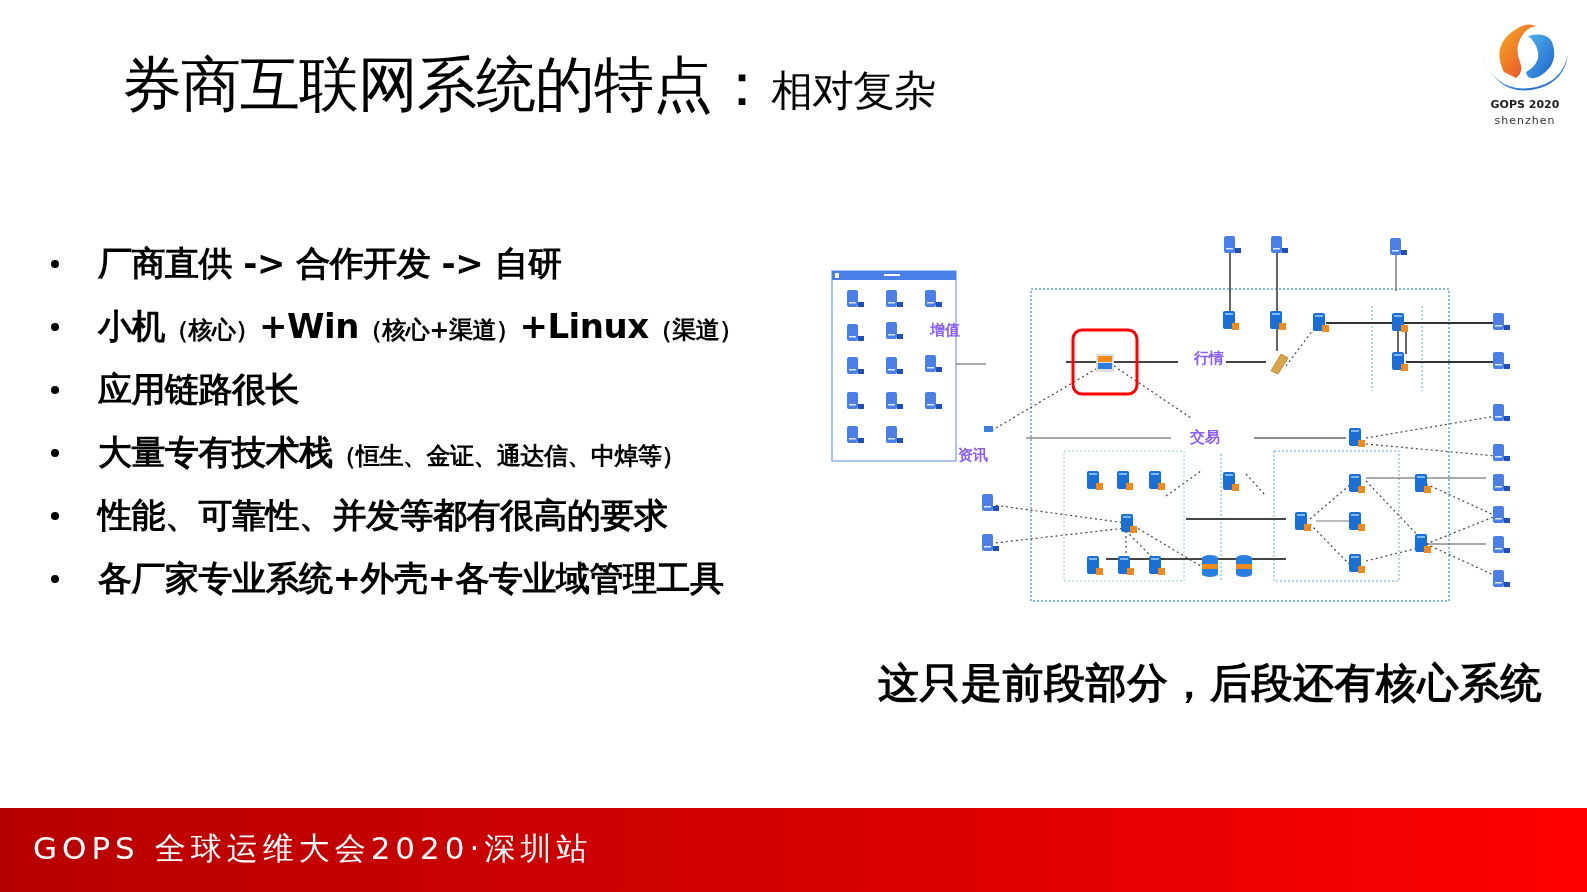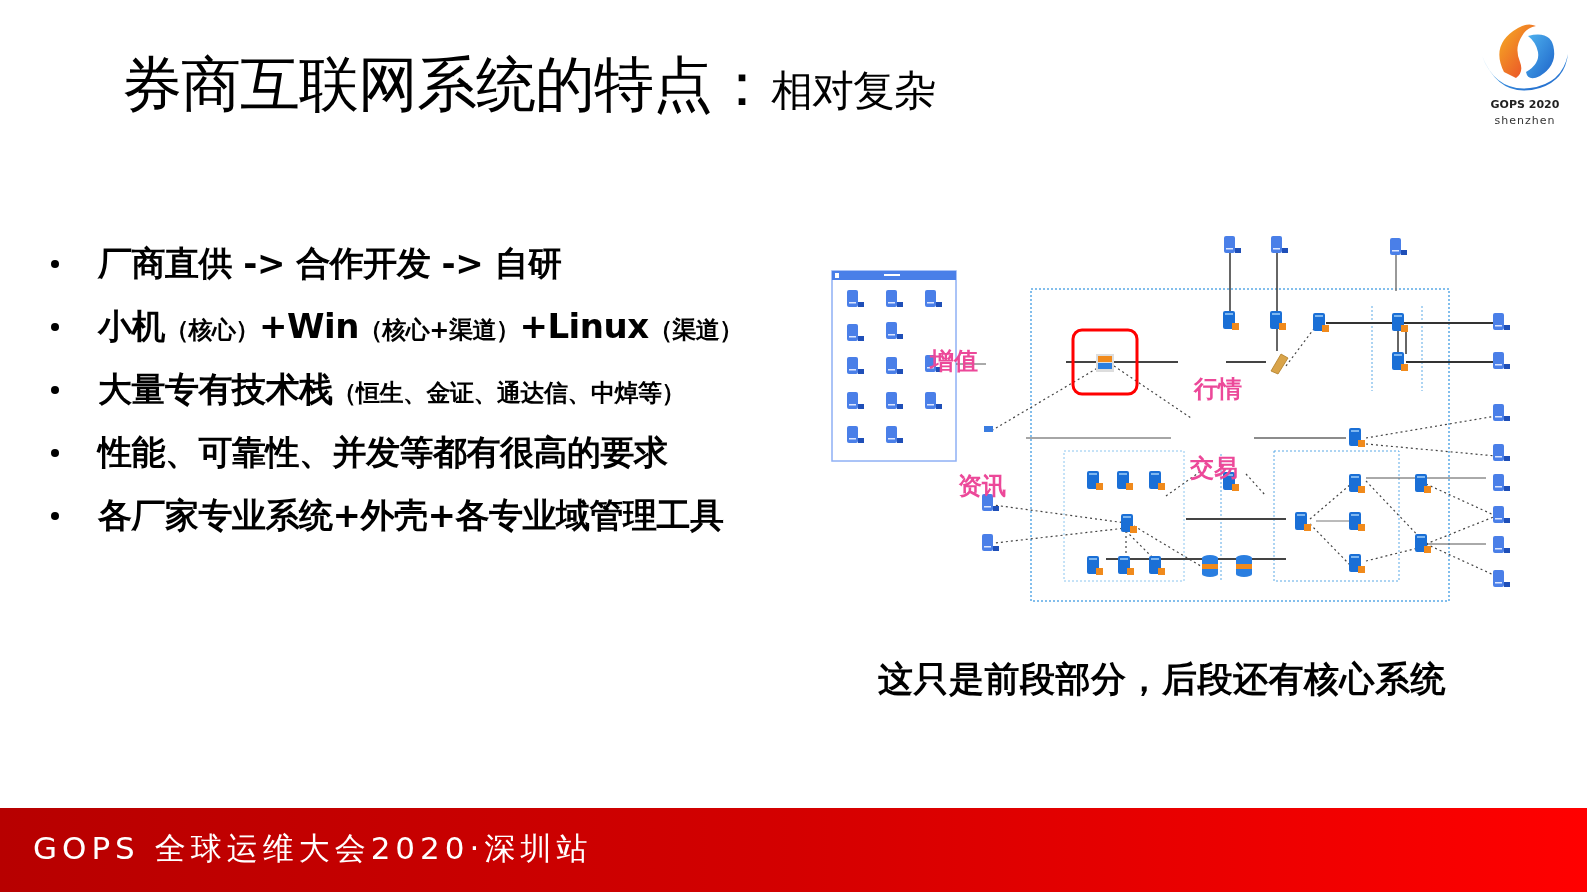--- a/index.html
+++ b/index.html
@@ -23,26 +23,26 @@
   .bullets { position: absolute; left: 45px; top: 238px; margin: 0; padding: 0; list-style: none; }
   .bullets li {
     position: relative; height: 63px; line-height: 50px;
     padding-left: 53px; font-size: 34px; white-space: nowrap; letter-spacing: -0.5px; font-weight: bold;
   }
   .bullets li .dot { position: absolute; left: 6px; top: 22px; width: 8px; height: 8px; border-radius: 50%; background: #000; }
   .bullets li .small { font-size: 24px; }
 
   .diagram { position: absolute; left: 826px; top: 226px; width: 740px; height: 390px; }
   .diag-label {
-    position: absolute; font-weight: bold; color: #ec4899; font-size: 24px; line-height: 1; margin-top: 26px;
+    position: absolute; font-weight: bold; color: #8b5cf6; font-size: 15px; line-height: 1;
   }
 
   .note {
     position: absolute; left: 878px; top: 656px;
-    font-size: 35px; font-weight: bold; letter-spacing: 0.5px; white-space: nowrap;
+    font-size: 41px; font-weight: bold; letter-spacing: 0.5px; white-space: nowrap;
   }
 
   .footer {
     position: absolute; left: 0; top: 808px; width: 1587px; height: 84px;
     background: linear-gradient(90deg, #b70000 0%, #d40000 50%, #ff0000 100%);
   }
   .footer .text {
     position: absolute; left: 33px; top: 20px; color: #fff;
     font-size: 31px; letter-spacing: 5px; white-space: nowrap;
   }
@@ -76,20 +76,24 @@
 </div>
 
 <ul class="bullets">
   <li>
     <span class="dot"></span>
     <span>厂商直供 -&gt; 合作开发 -&gt; 自研</span>
   </li>
   <li>
     <span class="dot"></span>
     <span>小机</span><span class="small">（核心）</span><span>+Win</span><span class="small">（核心+渠道）</span><span>+Linux</span><span class="small">（渠道）</span>
+  </li>
+  <li>
+    <span class="dot"></span>
+    <span>应用链路很长</span>
   </li>
   <li>
     <span class="dot"></span>
     <span>大量专有技术栈</span><span class="small">（恒生、金证、通达信、中焯等）</span>
   </li>
   <li>
     <span class="dot"></span>
     <span>性能、可靠性、并发等都有很高的要求</span>
   </li>
   <li>

